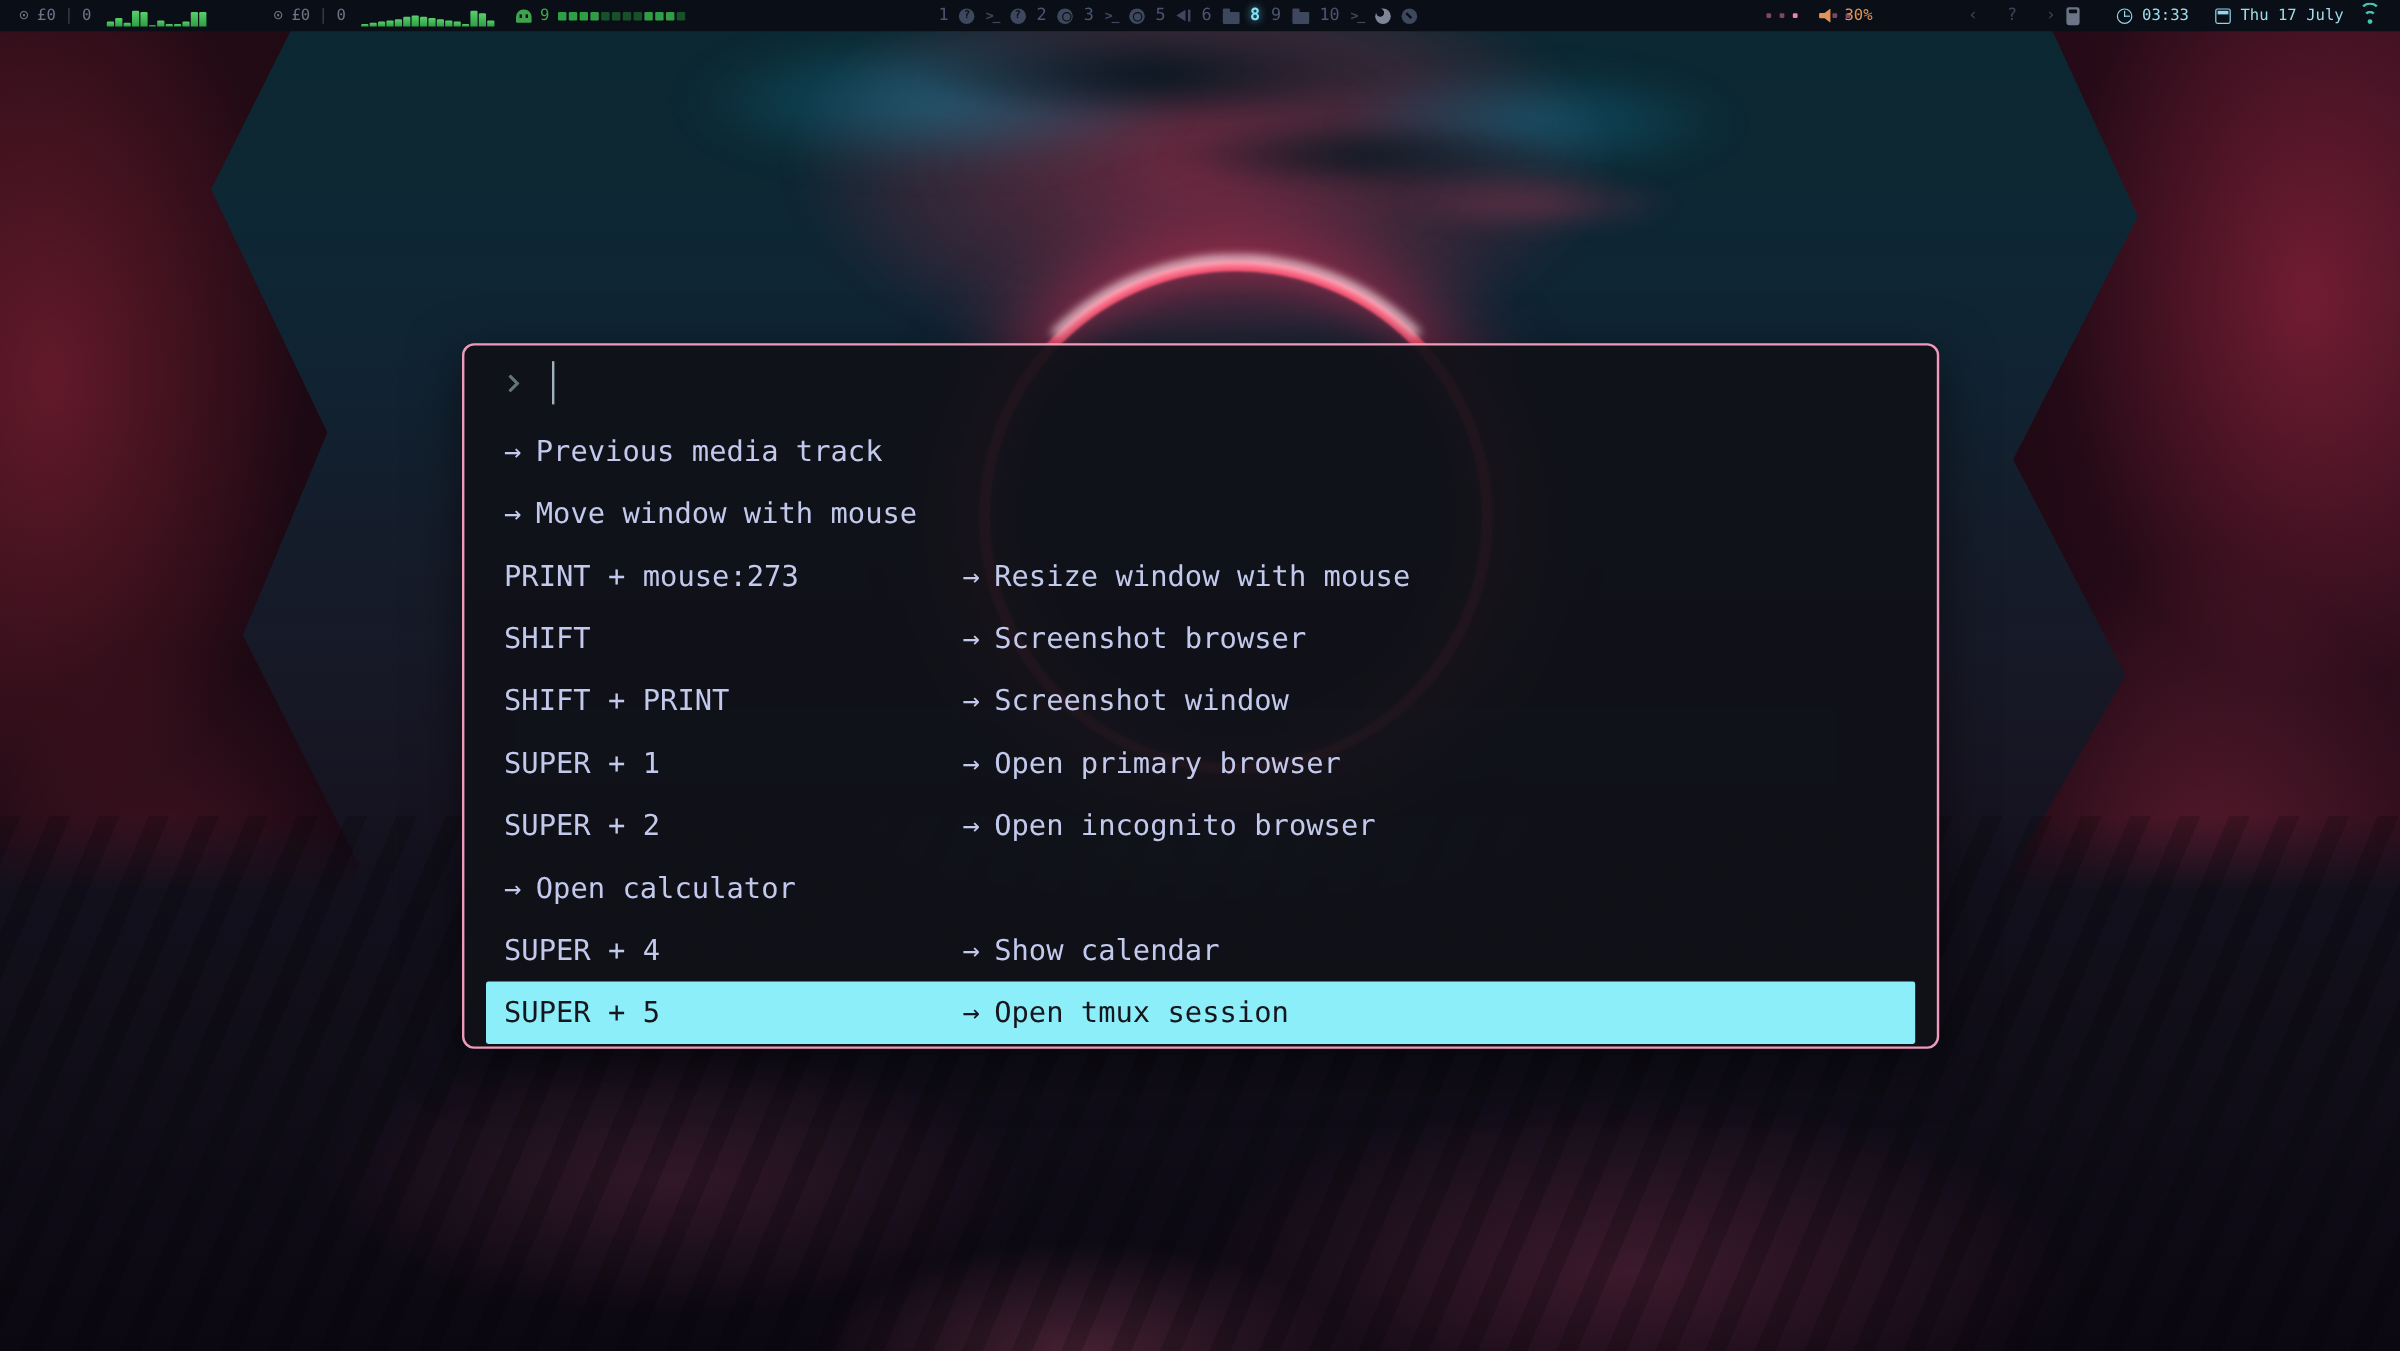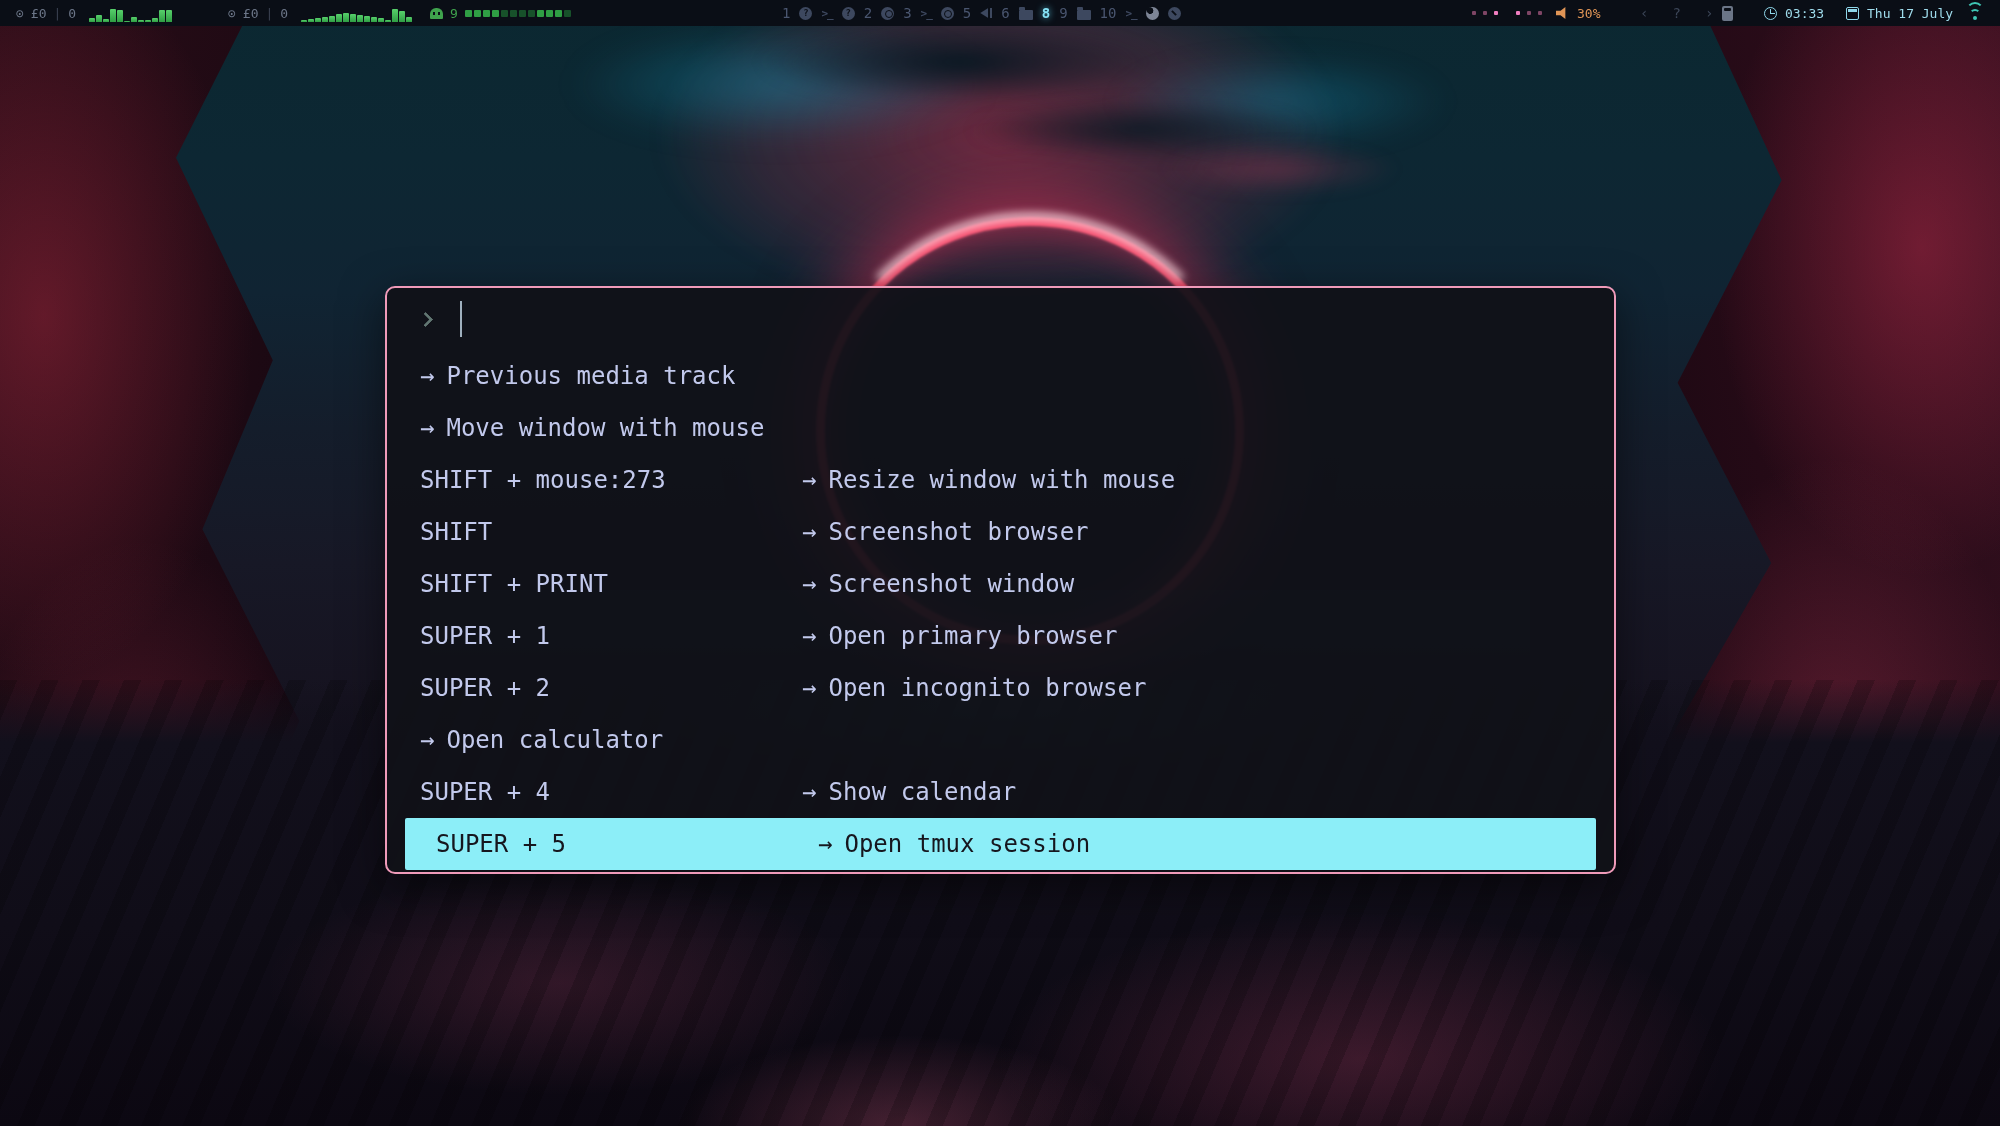--- a/index.html
+++ b/index.html
@@ -119,21 +119,21 @@
     box-shadow:0 12px 44px rgba(0,0,0,.5); overflow:hidden; }
   .prompt { height:62px; display:flex; align-items:center; padding-left:33px; }
   .chev { display:inline-block; width:11px; height:11px; border-top:3.5px solid #617672;
     border-right:3.5px solid #617672; transform:rotate(45deg); border-radius:1px; }
   .query { color:#c2c9ec; font-size:24px; margin-left:18px; min-width:1px; }
   .cursor { display:inline-block; width:2px; height:36px; background:#9fb0be; margin-left:10px; }
   .rows { }
   .row { height:52px; display:flex; align-items:center; padding-left:33px; color:#c2c9ec; font-size:24px; }
   .row .key { width:382px; white-space:pre; }
   .row .arrow { margin-right:12px; }
-  .row.selected { background:#8ceef8; color:#16161e; margin:0 18px; padding-left:31px; border-radius:2px; }
+  .row.selected { background:#8ceef8; color:#16161e; margin:0 18px; padding-left:15px; border-radius:2px; }
 </style>
 </head>
 <body>
 
 <div class="screen">
 
   <div class="wallpaper">
     <div class="sky-glow"></div>
     <div class="cloud c1"></div>
     <div class="cloud c2"></div>
@@ -249,21 +249,21 @@
           <span class="dot bright"></span>
         </div>
       <div class="cluster dots" style="position:static">
 
       <span class="dot bright"></span>
           <span class="dot dim"></span>
           <span class="dot dim"></span>
         </div>
     </div>
 
-    <div class="cluster vol" style="left:1556px">
+    <div class="cluster vol" style="left:1516px">
       <span class="speaker-ic"></span>
       <span>30%</span>
     </div>
 
     <div class="cluster nav" style="left:1640px">
       <span>‹</span>
       <span>?</span>
       <span>›</span>
     </div>
 
@@ -303,21 +303,21 @@
           <span class="arrow">→</span>
           <span class="desc">Previous media track</span>
         </div>
 
         <div class="row">
           <span class="arrow">→</span>
           <span class="desc">Move window with mouse</span>
         </div>
 
         <div class="row">
-          <span class="key">SHIFT + mouse:273</span>
+          <span class="key">PRINT + mouse:273</span>
           <span class="arrow">→</span>
           <span class="desc">Resize window with mouse</span>
         </div>
 
         <div class="row">
           <span class="key">SHIFT</span>
           <span class="arrow">→</span>
           <span class="desc">Screenshot browser</span>
         </div>
 

